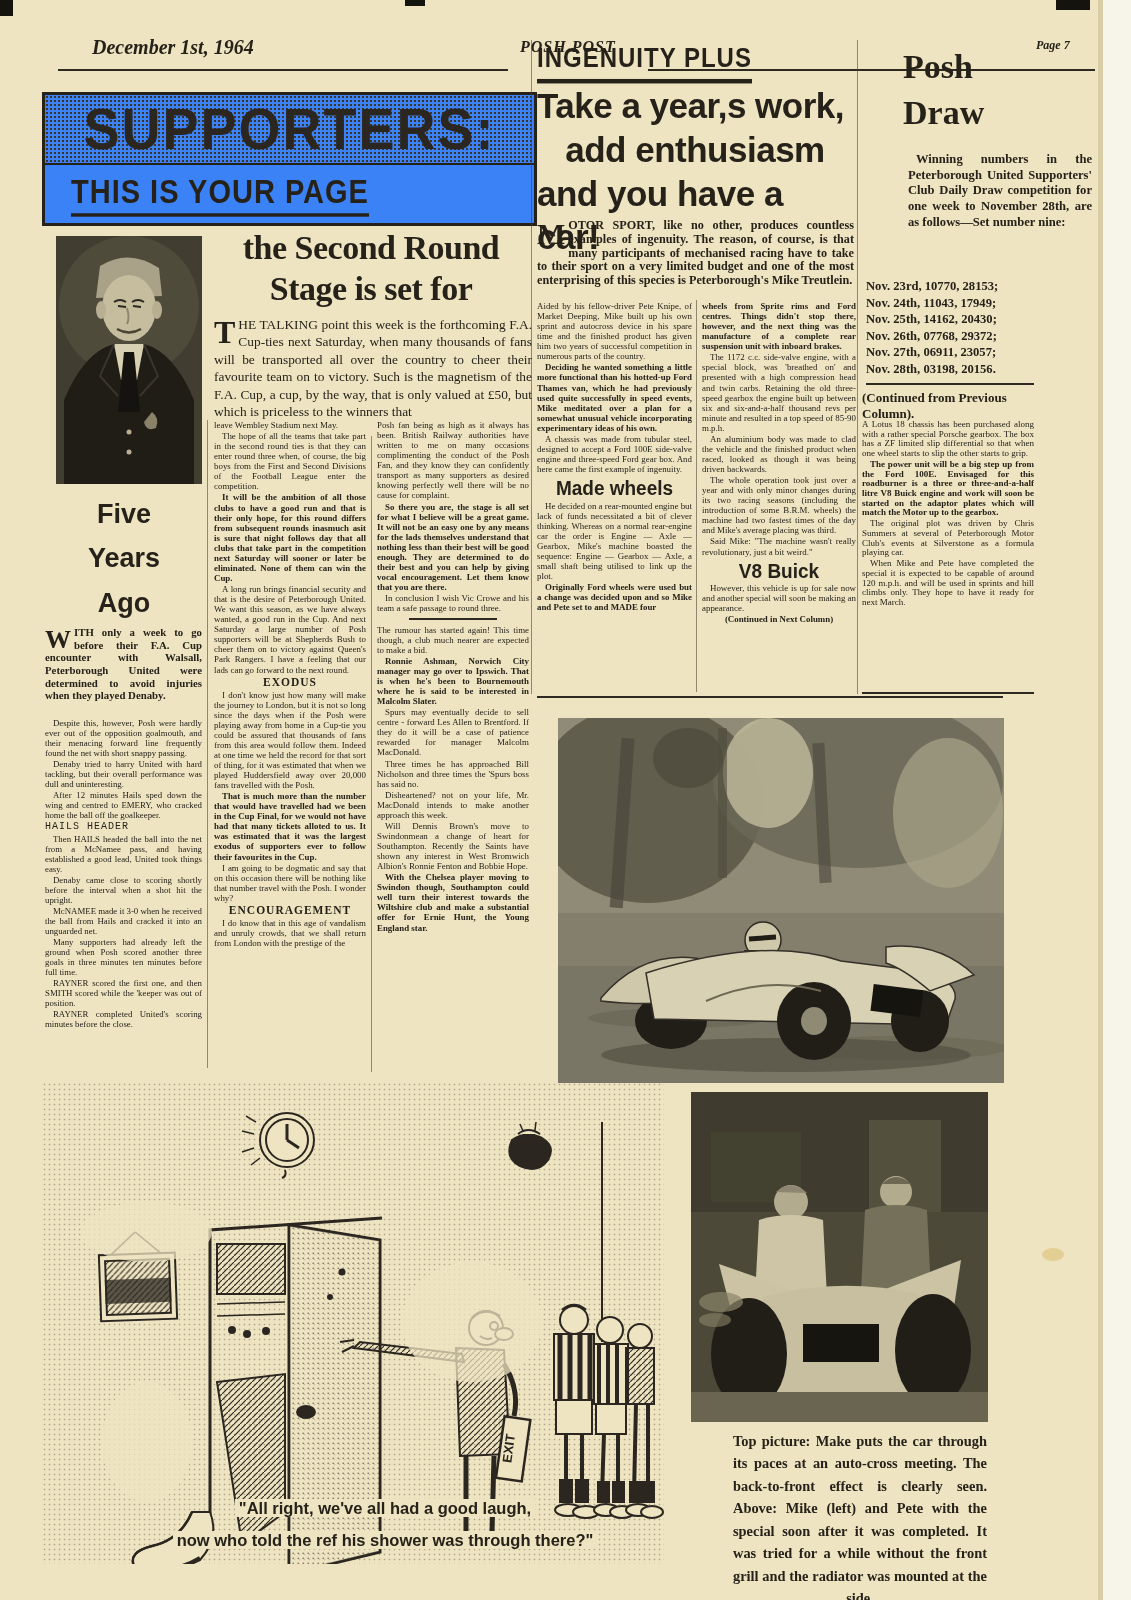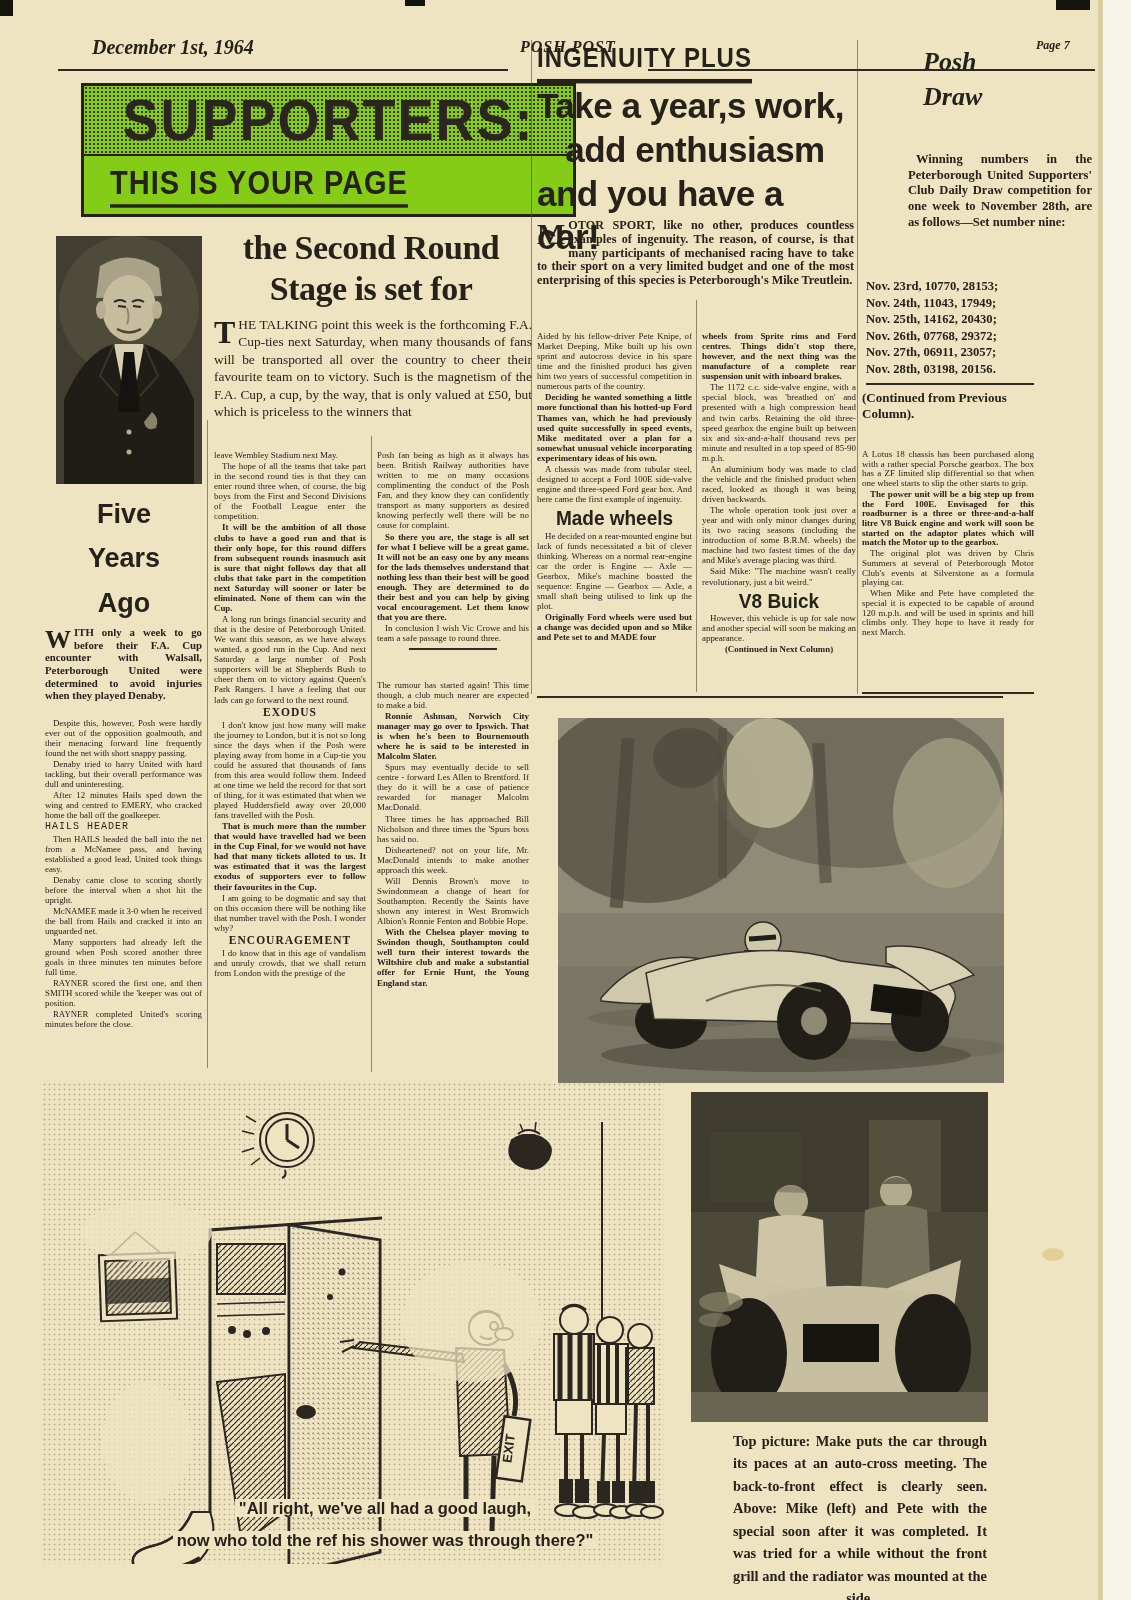--- a/index.html
+++ b/index.html
@@ -7,50 +7,50 @@
         font-family:"Liberation Serif",serif;color:#26221a;}
   .abs{position:absolute;}
   .sans{font-family:"Liberation Sans",sans-serif;}
   .rule-h{position:absolute;background:#2e2a21;height:2px;}
   .rule-v{position:absolute;background:#4a443696;width:1px;}
   
   .date{left:92px;top:36px;font-style:italic;font-weight:bold;font-size:20px;}
   .masthead{left:520px;top:38px;font-style:italic;font-weight:bold;font-size:16px;letter-spacing:1px;}
   .pageno{left:1036px;top:38px;font-style:italic;font-weight:bold;font-size:12px;}
   
-  .banner{left:42px;top:83px;width:489px;height:128px;border:3px solid #26221a;background:#84cc16;margin-left:39px;}
+  .banner{left:42px;top:92px;width:489px;height:128px;border:3px solid #26221a;background:#3b82f6;}
   .banner-top{height:68px;border-bottom:2px solid #26221a;
      background-image:radial-gradient(circle,#3a352a 0.8px,transparent 1px);background-size:4px 4px;
      display:flex;align-items:center;justify-content:center;}
   .banner-title{font-weight:bold;font-size:54px;letter-spacing:2px;transform:scaleY(1.05);color:#2b2720;}
   .banner-sub{padding:8px 0 0 26px;}
   .banner-sub span{display:inline-block;font-weight:bold;font-size:29px;letter-spacing:1px;
      transform:scaleY(1.15);transform-origin:left top;border-bottom:3px solid #26221a;padding-bottom:2px;}
   
   .kicker{left:537px;top:42px;}
   .kicker span{display:inline-block;font-weight:bold;font-size:24px;letter-spacing:1px;transform:scaleY(1.12);
      transform-origin:left top;border-bottom:4px solid #26221a;padding-bottom:5px;}
   .ing-headline{left:537px;top:84px;width:316px;font-weight:bold;font-size:35px;line-height:1.25;letter-spacing:-0.5px;}
   .ing-headline .l2{text-align:center;}
   .lead{position:absolute;text-align:justify;}
   .drop{float:left;font-weight:bold;line-height:0.82;padding:3px 3px 0 0;}
   .ing-lead{left:537px;top:219px;width:317px;font-size:12.2px;line-height:1.13;font-weight:bold;}
   .ing-lead .drop{font-size:30px;}
   .col{position:absolute;overflow:hidden;text-align:justify;font-size:8.9px;line-height:1.13;}
   .col p{margin:0 0 1px 0;text-indent:8px;}
-  .col p.ni{text-indent:0;margin-top:30px;}
+  .col p.ni{text-indent:0;}
   .col p.b{font-weight:bold;}
   .colhead{font-family:"Liberation Sans",sans-serif;font-weight:bold;font-size:19px;text-align:center;
      margin:3px 0 2px;transform:scaleY(1.1);}
   .ch-serif{font-weight:bold;font-size:11.5px;text-align:center;letter-spacing:1px;margin:2px 0;text-indent:0 !important;}
   .subhead-left{font-size:10px;letter-spacing:1px;margin:1px 0;text-indent:0 !important;font-family:Liberation Mono, monospace;}
   .cont-note{font-weight:bold;text-align:center;text-indent:0 !important;}
   .shortrule{width:88px;height:1.5px;background:#2e2a21;margin:5px auto;}
   
-  .pd-title{left:903px;top:44px;font-style:italic;font-weight:bold;font-size:26px;line-height:1.35;margin-left:20px;}
+  .pd-title{left:903px;top:44px;font-weight:bold;font-size:34px;line-height:1.35;}
   .pd-intro{left:908px;top:152px;width:184px;font-weight:bold;font-size:12.6px;line-height:1.25;text-align:justify;text-indent:8px;}
   .pd-numbers{left:866px;top:278px;font-weight:bold;font-size:12.6px;line-height:1.32;}
   .pd-contfrom{left:862px;top:390px;width:176px;font-weight:bold;font-size:13px;text-align:left;line-height:1.25;}
   
   .stage-headline{left:210px;top:228px;width:322px;font-weight:bold;font-size:34px;line-height:1.2;text-align:center;letter-spacing:-0.5px;}
   .stage-lead{left:214px;top:316px;width:318px;font-size:13.4px;line-height:1.3;}
   .stage-lead .drop{font-size:32px;}
   
   .fy-head{left:45px;top:496px;width:158px;text-align:center;font-weight:bold;font-size:27px;line-height:1.55;transform:scaleY(1.05);}
   .fy-lead{left:45px;top:626px;width:157px;font-weight:bold;font-size:10.8px;line-height:1.17;}

